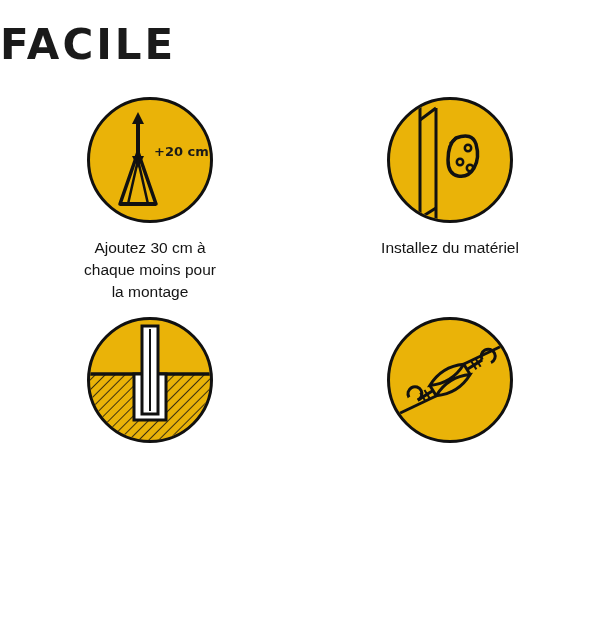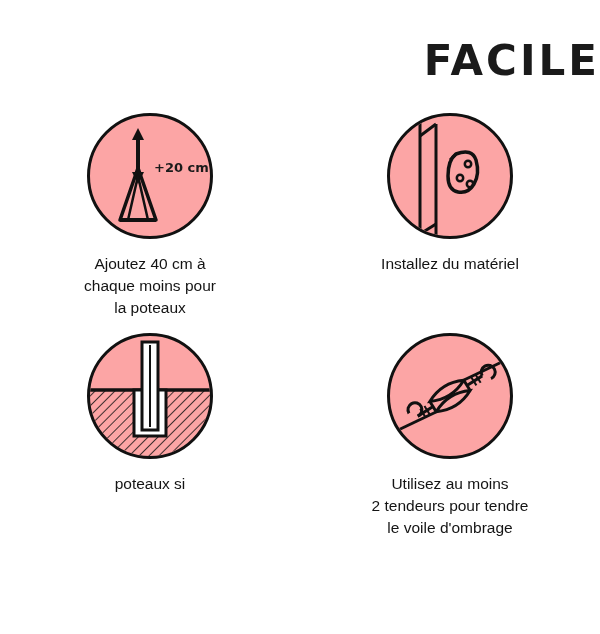--- a/index.html
+++ b/index.html
@@ -14,22 +14,22 @@
     color: #1a1a1a;
     overflow: hidden;
   }
   .page {
     position: relative;
     width: 600px;
     height: 634px;
     box-sizing: border-box;
   }
   .title {
-    text-align: right;
-    padding-top: 38px;
+    text-align: left;
+    padding-top: 22px;
     letter-spacing: 2px;
   }
   .title-line {
     font-size: 42px;
     font-weight: bold;
     line-height: 1.08;
     letter-spacing: 3px;
     font-family: "DejaVu Sans", sans-serif;
   }
   .grid {
@@ -44,21 +44,21 @@
     flex-direction: column;
     align-items: center;
   }
   .circle {
     width: 120px;
     height: 120px;
     border: 3px solid #111111;
     border-radius: 50%;
     overflow: hidden;
     position: relative;
-    background: #fca5a5;
+    background: #eab308;
   }
   .caption {
     margin-top: 14px;
     text-align: center;
     font-size: 15.5px;
     line-height: 1.42;
     max-width: 215px;
     color: #141414;
   }
   .caption div {
@@ -85,23 +85,23 @@
           <polygon points="48,12 42,24 54,24" fill="#111"></polygon>
           <polygon points="48,68 42,56 54,56" fill="#111"></polygon>
 
           <path d="M48 52 L30 104 L66 104 Z" fill="none" stroke="#111" stroke-width="3.5" stroke-linejoin="round"></path>
           <path d="M48 60 L38 104 L58 104 Z" fill="none" stroke="#111" stroke-width="2.5"></path>
           <line x1="30" y1="104" x2="66" y2="104" stroke="#111" stroke-width="4"></line>
         </svg>
         <div style="position:absolute; left:64px; top:44px; font-size:13px; font-weight:bold; font-family:'DejaVu Sans',sans-serif;">+20 cm</div>
       </div>
       <div class="caption">
-        <div>Ajoutez 40 cm à</div>
+        <div>Ajoutez 30 cm à</div>
         <div>chaque moins pour</div>
-        <div>la poteaux</div>
+        <div>la montage</div>
       </div>
     </div>
 
     <div class="cell">
       <div class="circle">
         <svg viewBox="0 0 120 120" width="120" height="120" aria-hidden="true">
 
           <line x1="30" y1="0" x2="30" y2="120" stroke="#111" stroke-width="3"></line>
           <line x1="46" y1="8" x2="46" y2="120" stroke="#111" stroke-width="3"></line>
           <line x1="30" y1="20" x2="46" y2="8" stroke="#111" stroke-width="3"></line>
@@ -132,21 +132,20 @@
           <line x1="0" y1="54" x2="120" y2="54" stroke="#111" stroke-width="3.5"></line>
 
           <rect x="44" y="54" width="32" height="46" fill="#ffffff"></rect>
           <rect x="44" y="54" width="32" height="46" fill="none" stroke="#111" stroke-width="3"></rect>
 
           <rect x="52" y="6" width="16" height="88" fill="#ffffff" stroke="#111" stroke-width="3"></rect>
           <line x1="60" y1="9" x2="60" y2="91" stroke="#111" stroke-width="2"></line>
         </svg>
       </div>
       <div class="caption">
-        <div>poteaux si</div>
       </div>
     </div>
 
     <div class="cell">
       <div class="circle">
         <svg viewBox="0 0 120 120" width="120" height="120" aria-hidden="true">
           <g transform="rotate(-32 60 60)">
 
             <path d="M40 54 q20 -10 40 0 q-20 10 -40 0 z" fill="none" stroke="#111" stroke-width="3"></path>
             <path d="M40 66 q20 10 40 0 q-20 -10 -40 0 z" fill="none" stroke="#111" stroke-width="3"></path>
@@ -162,21 +161,16 @@
             <line x1="28" y1="55" x2="28" y2="65" stroke="#111" stroke-width="2"></line>
             <line x1="33" y1="55" x2="33" y2="65" stroke="#111" stroke-width="2"></line>
             <line x1="88" y1="55" x2="88" y2="65" stroke="#111" stroke-width="2"></line>
             <line x1="93" y1="55" x2="93" y2="65" stroke="#111" stroke-width="2"></line>
           </g>
 
           <line x1="4" y1="96" x2="46" y2="76" stroke="#111" stroke-width="3"></line>
           <line x1="74" y1="44" x2="116" y2="24" stroke="#111" stroke-width="3"></line>
         </svg>
       </div>
-      <div class="caption">
-        <div>Utilisez au moins</div>
-        <div>2 tendeurs pour tendre</div>
-        <div>le voile d'ombrage</div>
-      </div>
     </div>
 
   </div>
 </div>
 
 </body></html>

